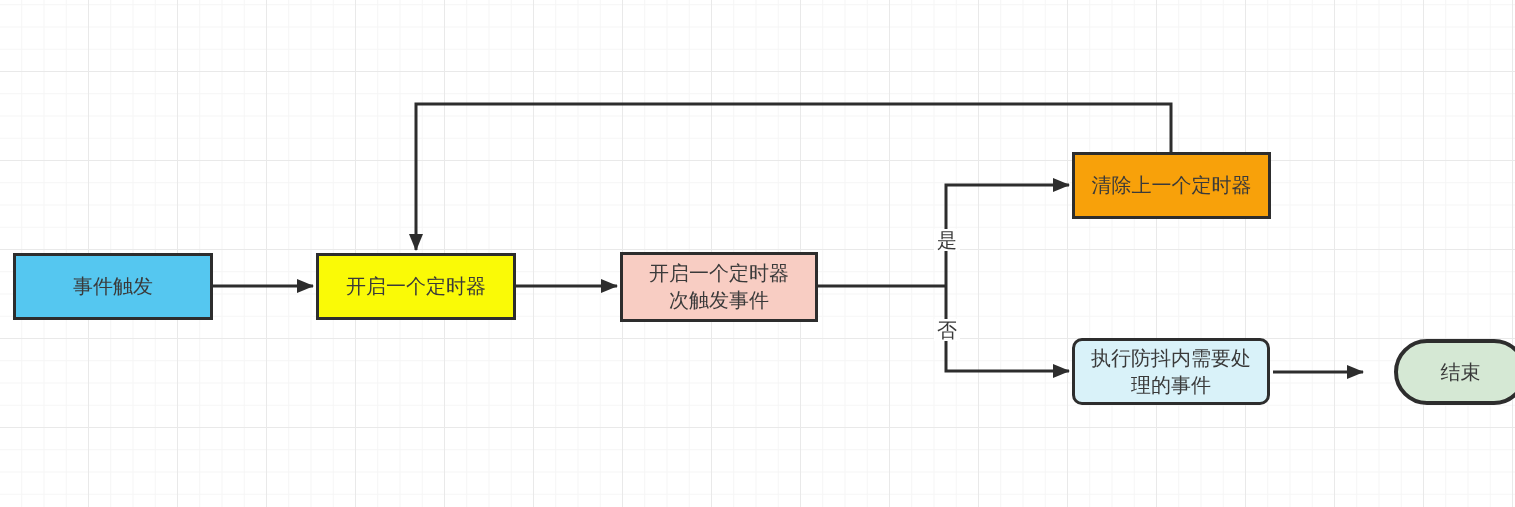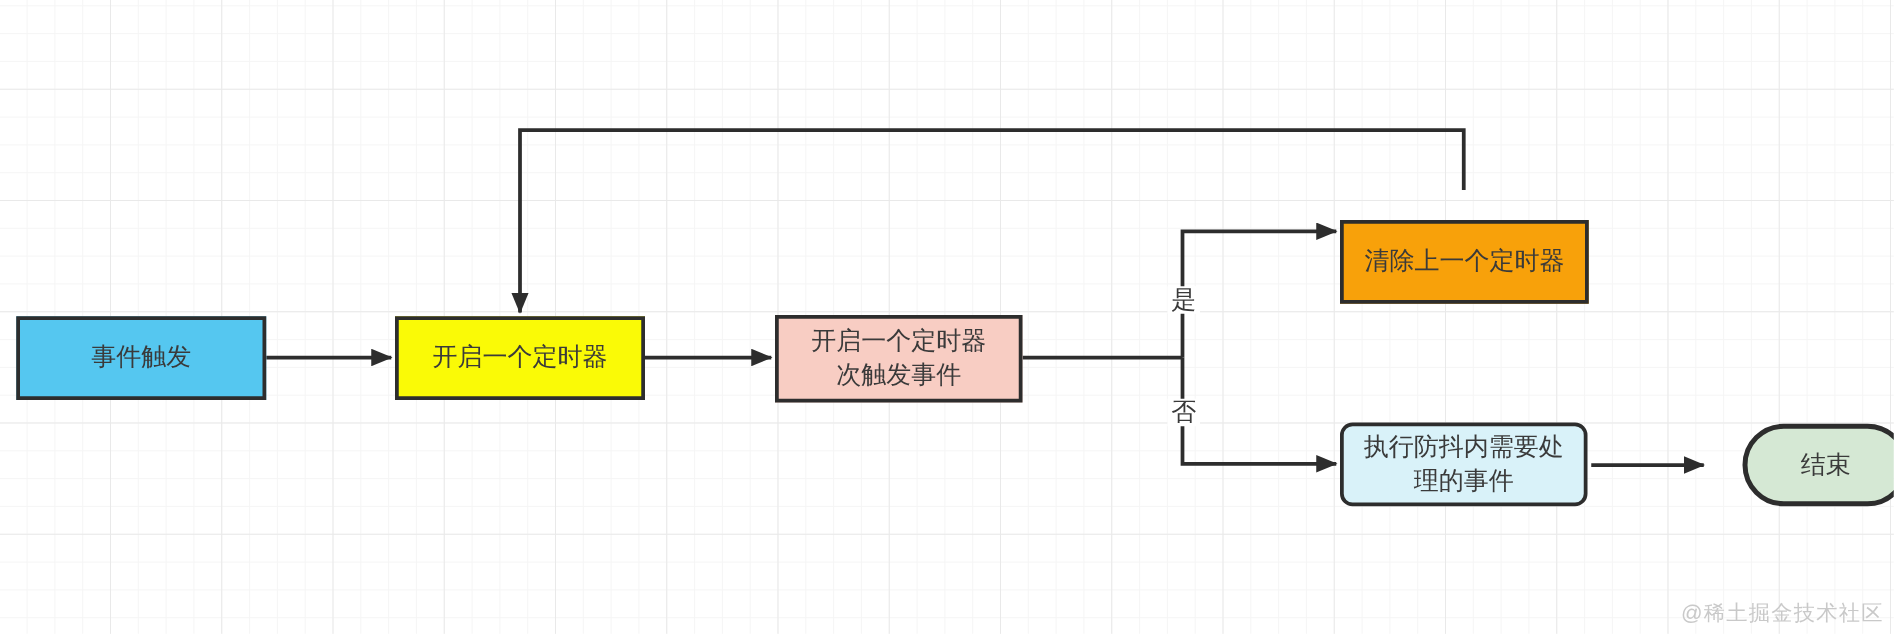--- a/index.html
+++ b/index.html
@@ -83,26 +83,25 @@
     <path class="edge" d="M1171,152 V104 H416 V250" marker-end="url(#arrow)"></path>
   </svg>
 
   <div class="node" id="n-event" style="background-color: rgb(85, 199, 240);">事件触发</div>
 
   <div class="node" id="n-timer" style="background-color: rgb(250, 250, 6);">开启一个定时器</div>
 
   <div class="node" id="n-check" style="background-color: rgb(248, 205, 195);">开启一个定时器
 次触发事件</div>
 
-  <div class="node" id="n-clear" style="background-color: rgb(248, 161, 10); margin-top: 24px;">清除上一个定时器</div>
+  <div class="node" id="n-clear" style="background-color: rgb(248, 161, 10);">清除上一个定时器</div>
 
   <div class="node" id="n-exec" style="background-color: rgb(217, 242, 249); border-radius: 10px;">执行防抖内需要处
 理的事件</div>
 
   <div class="node" id="n-end" style="background-color: rgb(213, 232, 212);">结束</div>
 
   <div class="edge-label" id="lbl-yes">是</div>
 
   <div class="edge-label" id="lbl-no">否</div>
 
-  <div class="watermark">@稀土掘金技术社区</div>
 
 </div>
 
 </body></html>

